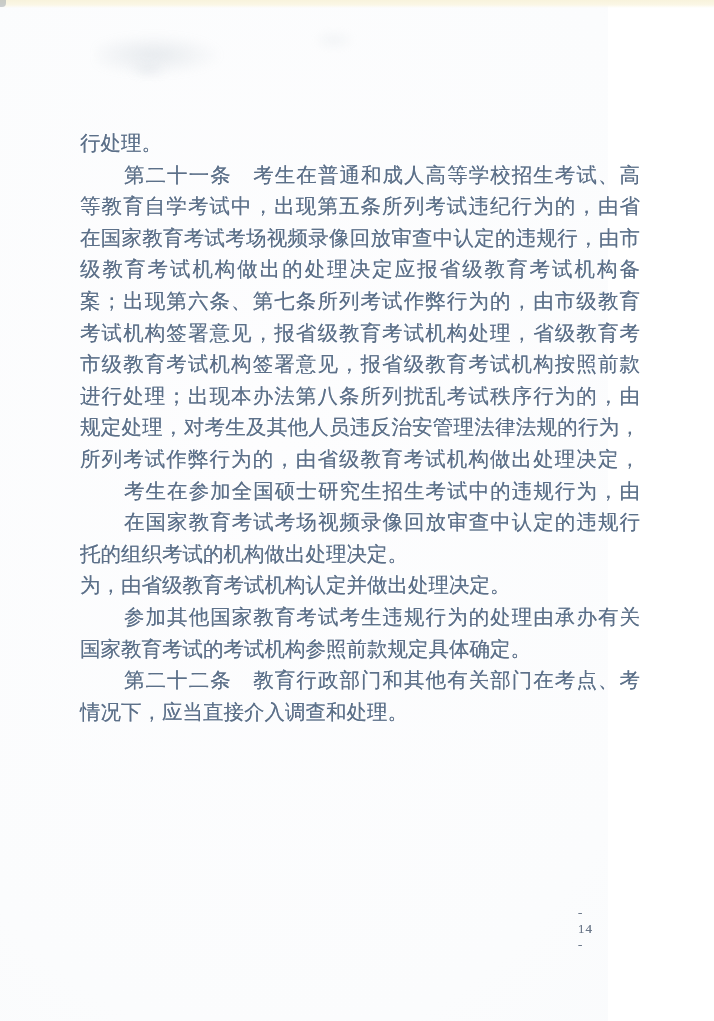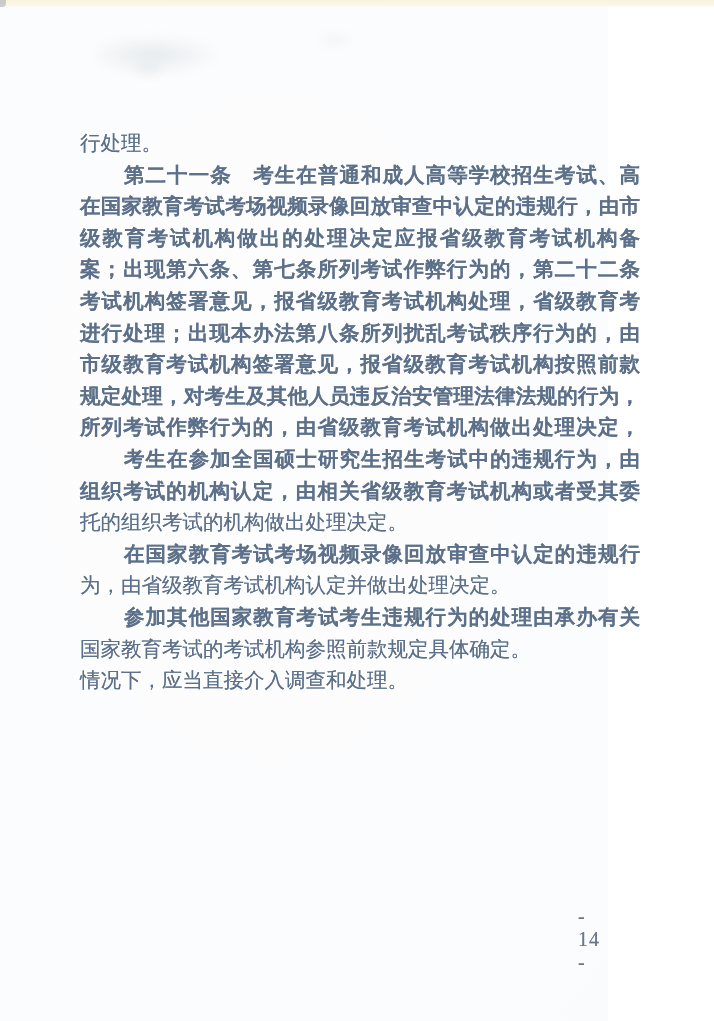--- a/index.html
+++ b/index.html
@@ -75,61 +75,61 @@
     line-height: 31.6px;
     color: #5c7089;
     text-shadow: 0 0 0.6px rgba(92, 112, 137, 0.75);
   }
   .line {
     height: 31.6px;
   }
   .line.just {
     text-align: justify;
     text-align-last: justify;
-    font-weight: bold;
   }
   .line.indent {
     padding-left: 44px;
   }
   .page-number {
     position: absolute;
     left: 578px;
     top: 905px;
-    font-size: 20px;
+    font-size: 13px;
     color: #6b7789;
     letter-spacing: 1px;
     word-spacing: 7px;
     text-shadow: 0 0 0.5px rgba(107, 119, 137, 0.7);
   }
 </style>
 </head>
 <body>
 
 <div class="paper">
   <div class="top-strip"></div>
   <div class="corner-speck"></div>
   <div class="ghost-smudge-1"></div>
   <div class="ghost-smudge-2"></div>
   <div class="ghost-smudge-3"></div>
 
   <div class="text-body">
       <div class="line">行处理。</div>
       <div class="line indent just">第二十一条　考生在普通和成人高等学校招生考试、高</div>
+      <div class="line just">等教育自学考试中，出现第五条所列考试违纪行为的，由省</div>
       <div class="line just">在国家教育考试考场视频录像回放审查中认定的违规行，由市</div>
       <div class="line just">级教育考试机构做出的处理决定应报省级教育考试机构备</div>
-      <div class="line just">案；出现第六条、第七条所列考试作弊行为的，第二十二条</div>
+      <div class="line just">案；出现第六条、第七条所列考试作弊行为的，由市级教育</div>
       <div class="line just">考试机构签署意见，报省级教育考试机构处理，省级教育考</div>
+      <div class="line just">市级教育考试机构签署意见，报省级教育考试机构按照前款</div>
       <div class="line just">进行处理；出现本办法第八条所列扰乱考试秩序行为的，由</div>
-      <div class="line just">市级教育考试机构签署意见，报省级教育考试机构按照前款</div>
       <div class="line just">规定处理，对考生及其他人员违反治安管理法律法规的行为，</div>
       <div class="line just">所列考试作弊行为的，由省级教育考试机构做出处理决定，</div>
       <div class="line indent just">考生在参加全国硕士研究生招生考试中的违规行为，由</div>
-      <div class="line just">组织考试的机构认定，由相关省级教育考试机构或者受其委</div>
+      <div class="line indent just">在国家教育考试考场视频录像回放审查中认定的违规行</div>
       <div class="line">托的组织考试的机构做出处理决定。</div>
-      <div class="line indent just">在国家教育考试考场视频录像回放审查中认定的违规行</div>
       <div class="line">为，由省级教育考试机构认定并做出处理决定。</div>
       <div class="line indent just">参加其他国家教育考试考生违规行为的处理由承办有关</div>
       <div class="line">国家教育考试的考试机构参照前款规定具体确定。</div>
+      <div class="line indent just">第二十二条　教育行政部门和其他有关部门在考点、考</div>
       <div class="line">情况下，应当直接介入调查和处理。</div>
     </div>
 
   <div class="page-number">- 14 -</div>
 </div>
 
 </body></html>

